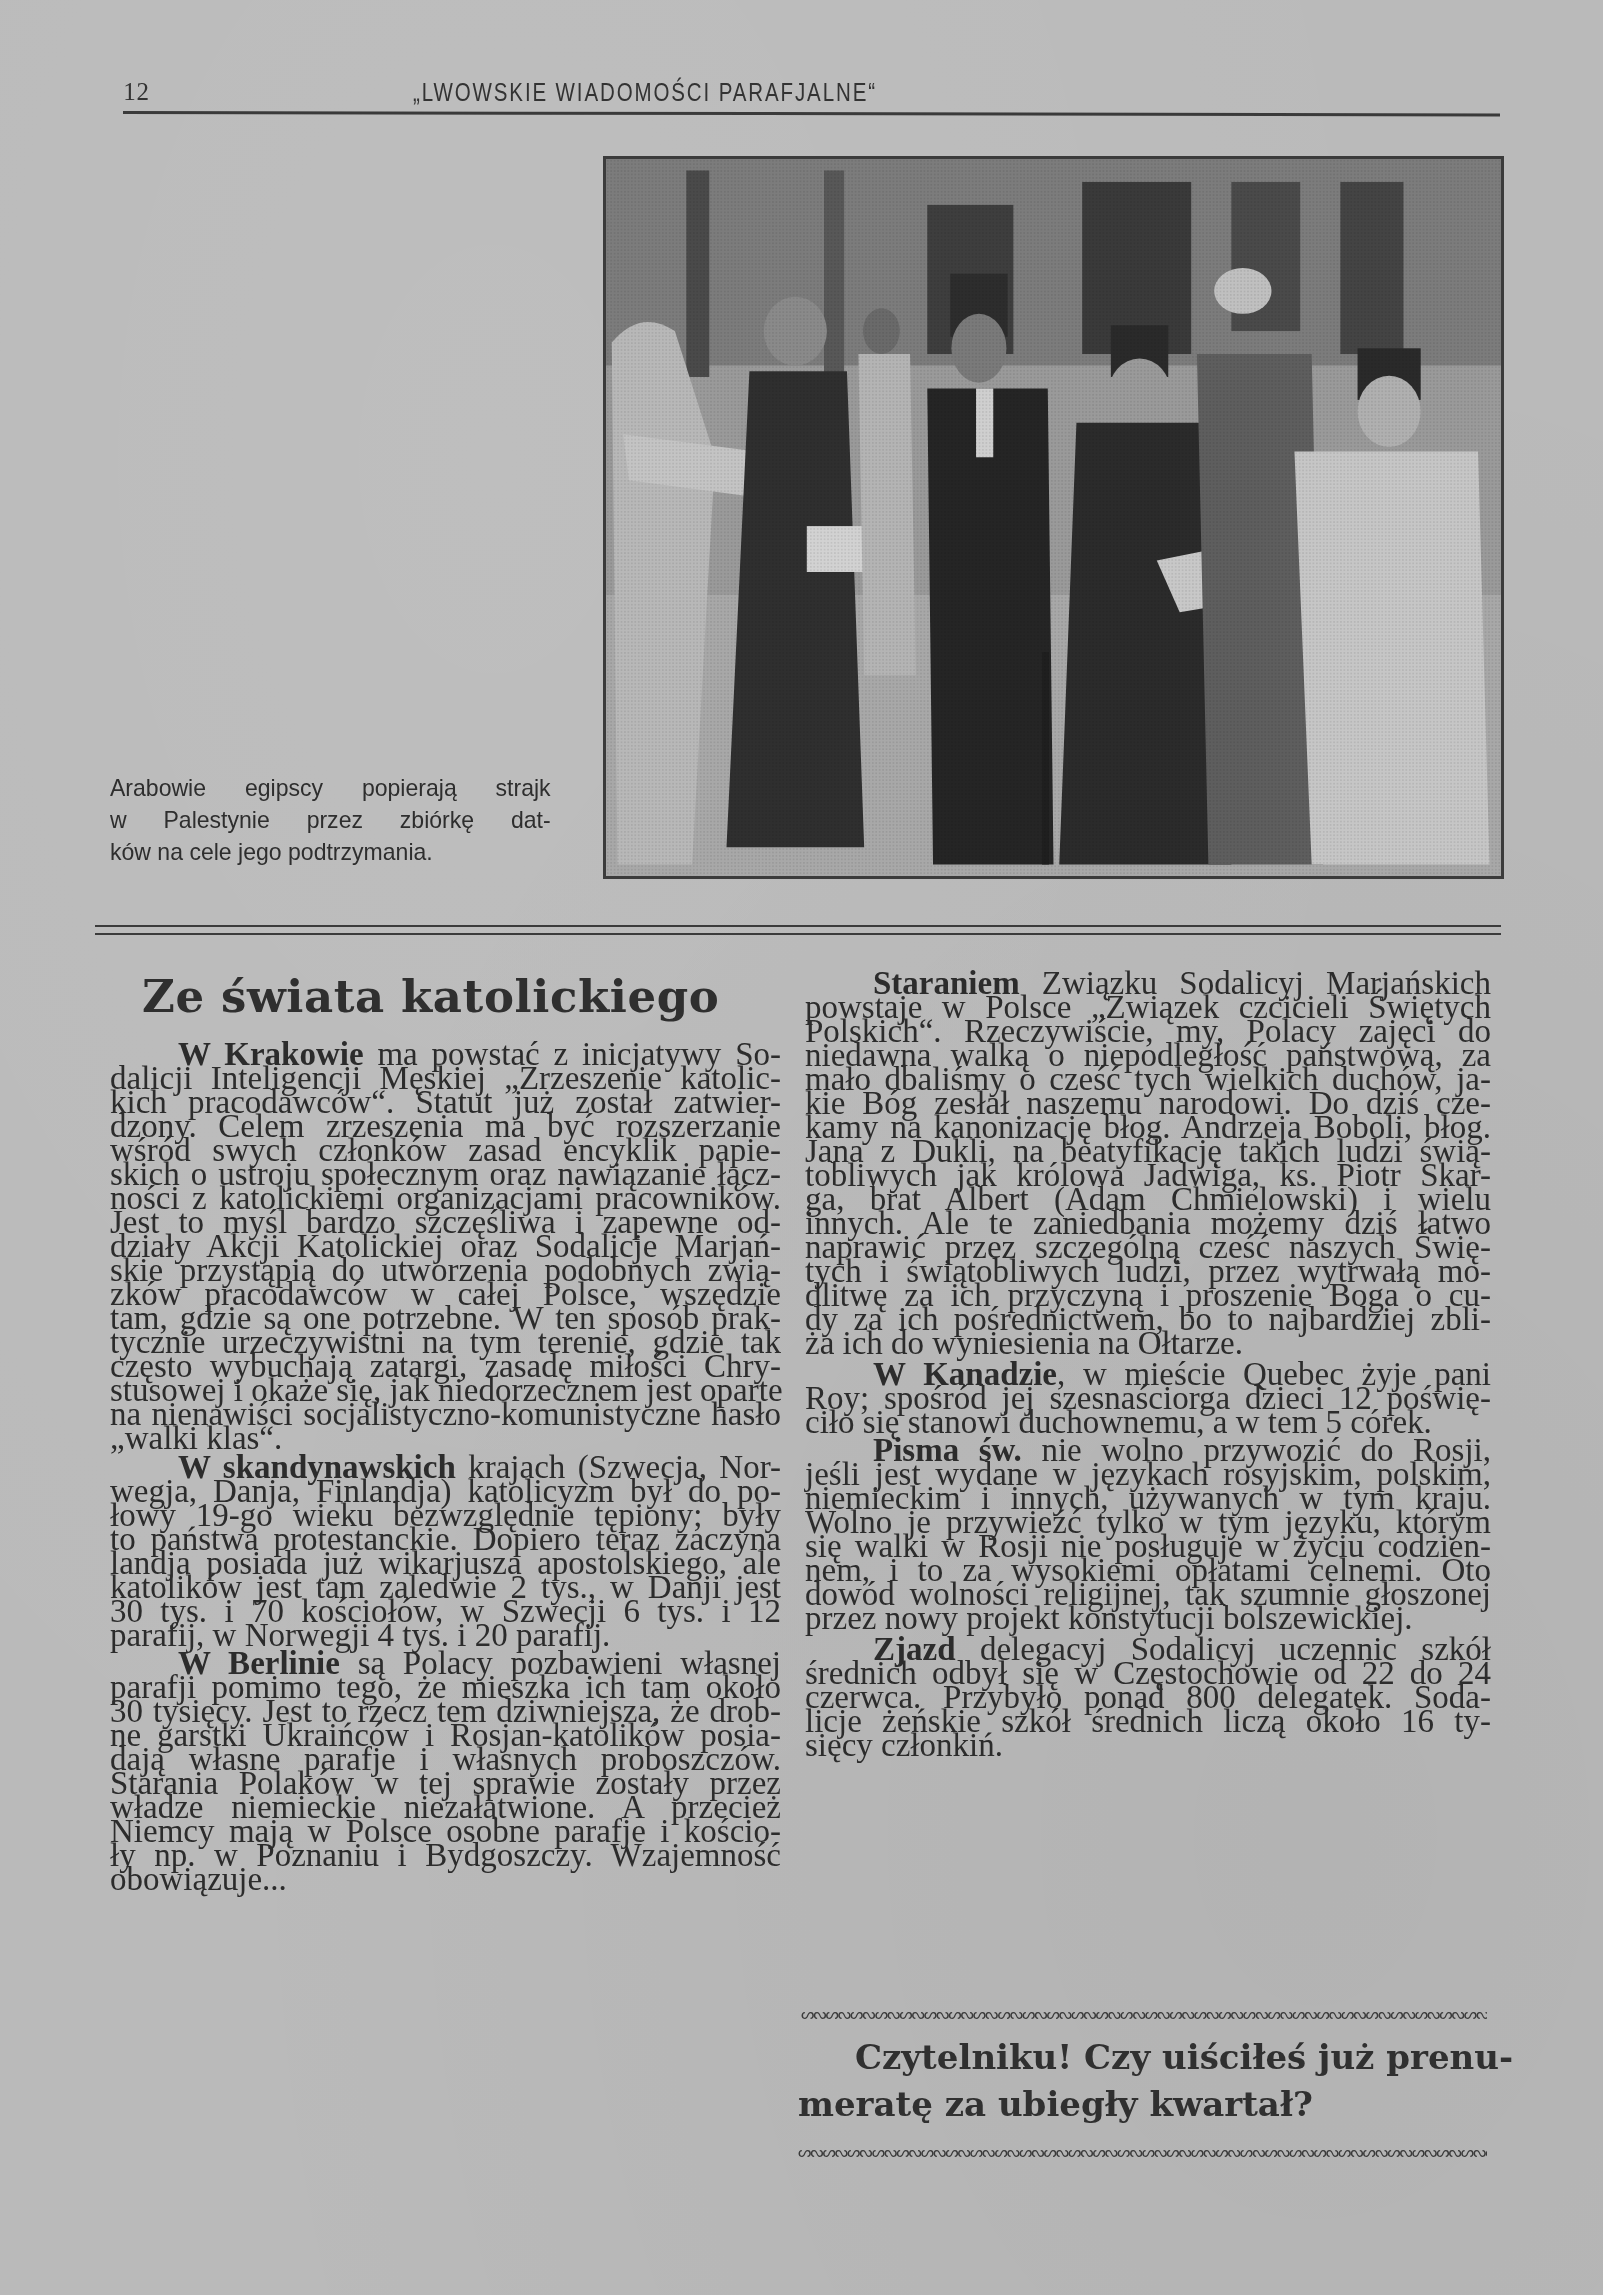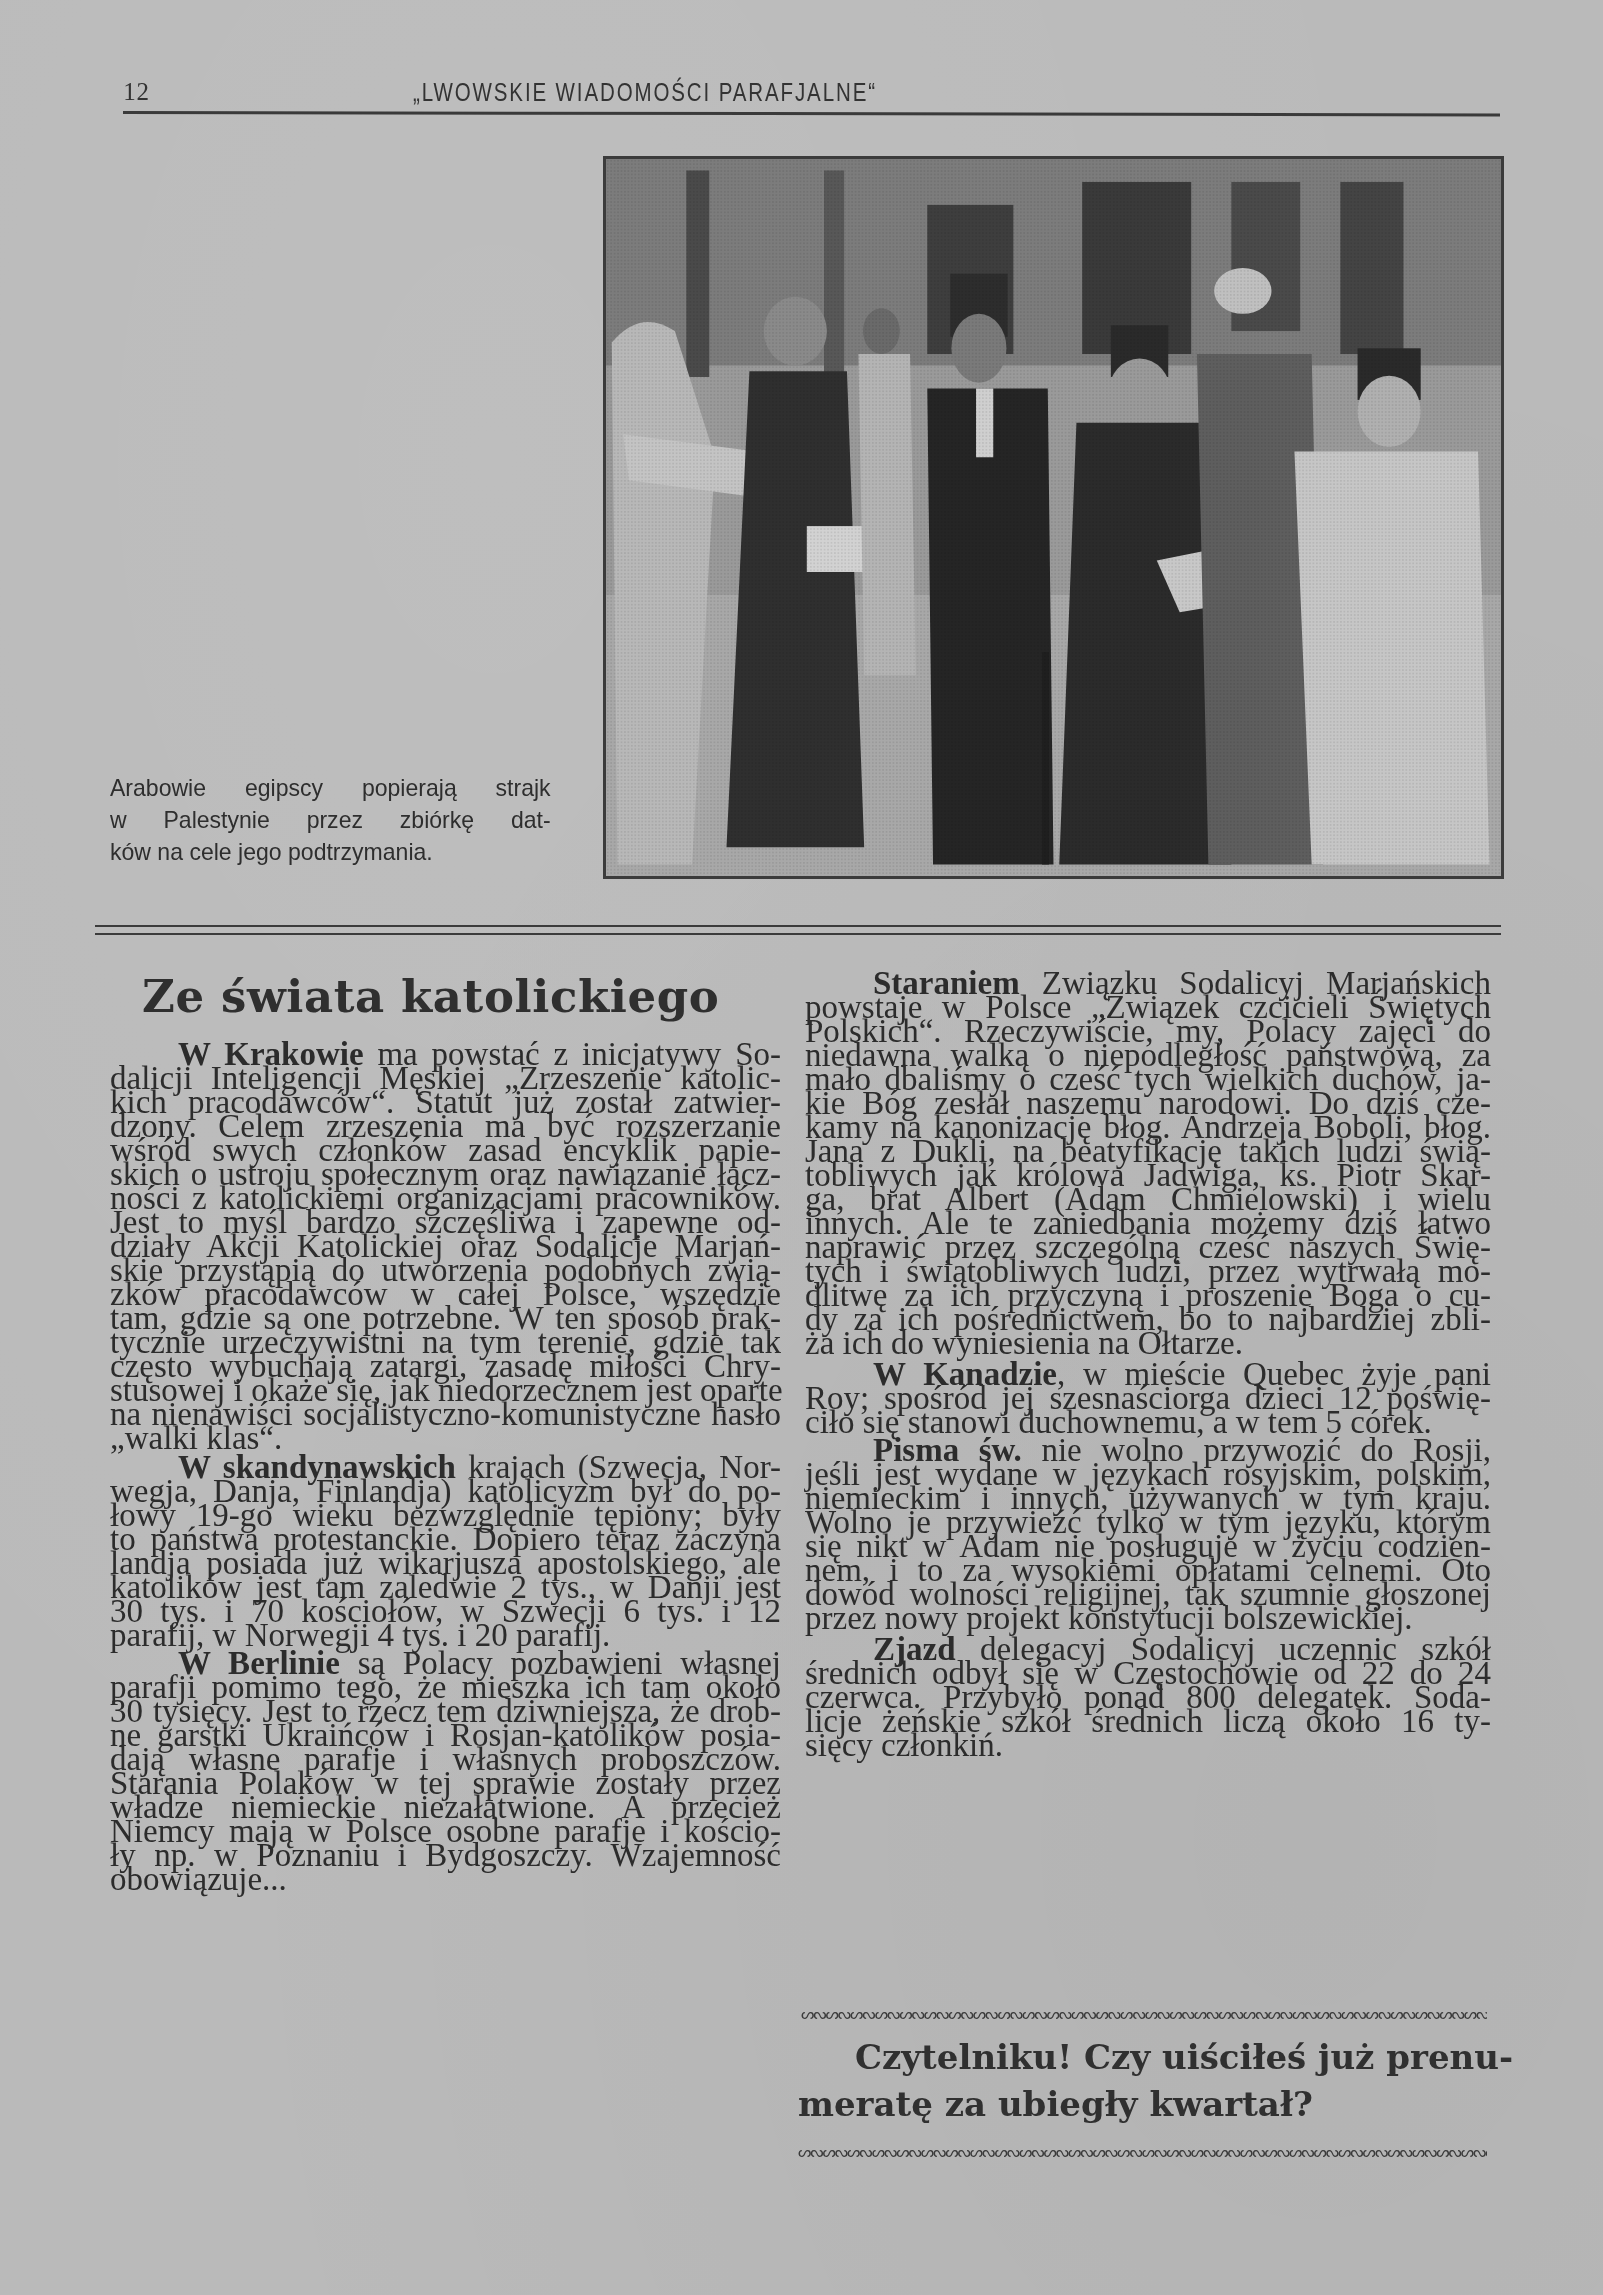--- a/index.html
+++ b/index.html
@@ -198,21 +198,21 @@
     <div style="margin-bottom:4px">
       <span class="line first"><b>W Kanadzie</b><span>, w mieście Quebec żyje pani</span></span>
       <span class="line">Roy; spośród jej szesnaściorga dzieci 12 poświę-</span>
       <span class="line end">ciło się stanowi duchownemu, a w tem 5 córek.</span>
     </div>
     <div style="margin-bottom:6.9px">
       <span class="line first"><b>Pisma św.</b><span> nie wolno przywozić do Rosji,</span></span>
       <span class="line">jeśli jest wydane w językach rosyjskim, polskim,</span>
       <span class="line">niemieckim i innych, używanych w tym kraju.</span>
       <span class="line">Wolno je przywieźć tylko w tym języku, którym</span>
-      <span class="line">się nikt w Adam nie posługuje w życiu codzien-</span>
+      <span class="line">się walki w Rosji nie posługuje w życiu codzien-</span>
       <span class="line">nem, i to za wysokiemi opłatami celnemi. Oto</span>
       <span class="line">dowód wolności religijnej, tak szumnie głoszonej</span>
       <span class="line end">przez nowy projekt konstytucji bolszewickiej.</span>
     </div>
     <div>
       <span class="line first"><b>Zjazd</b><span> delegacyj Sodalicyj uczennic szkół</span></span>
       <span class="line">średnich odbył się w Częstochowie od 22 do 24</span>
       <span class="line">czerwca. Przybyło ponad 800 delegatek. Soda-</span>
       <span class="line">licje żeńskie szkół średnich liczą około 16 ty-</span>
       <span class="line end">sięcy członkiń.</span>

